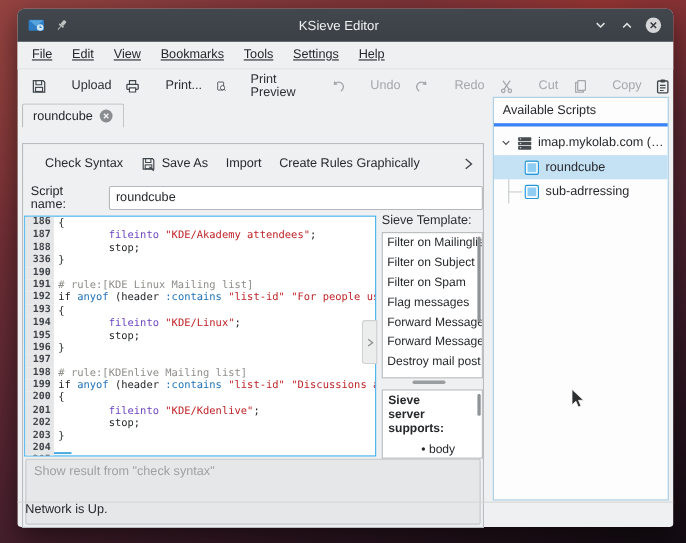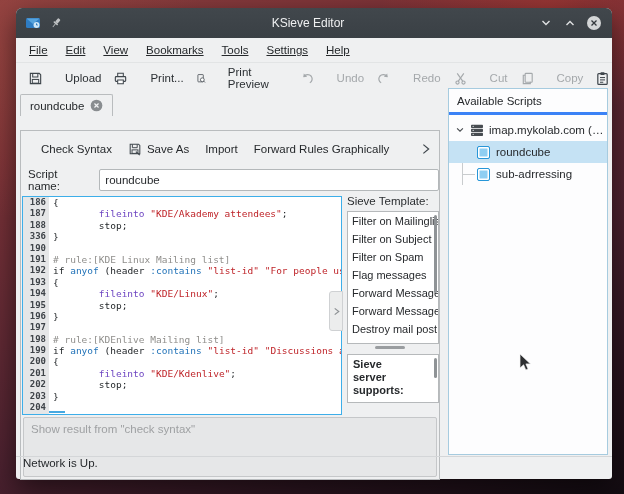--- a/index.html
+++ b/index.html
@@ -58,21 +58,21 @@
   .splitter-handle{position:absolute;left:308px;top:160px;width:12px;height:38px;background:#eceded;border:1px solid #cfd1d3;
     border-radius:3px 0 0 3px;display:flex;align-items:center;justify-content:center;z-index:3;}
   
   .template-col{position:absolute;left:326px;top:64px;width:92px;}
   .tpl-label{font-size:11.5px;color:#2b2e31;margin-bottom:4px;}
   .tpl-list{position:relative;border:1px solid #b6b9bb;background:#fff;height:131px;overflow:hidden;}
   .tpl-item{font-size:11px;color:#26292c;white-space:nowrap;overflow:hidden;padding:2.5px 0 2.5px 4px;height:13px;line-height:13px;}
   .tpl-vscroll{position:absolute;right:1px;top:3px;width:3px;height:78px;background:#8f9396;border-radius:2px;}
   .tpl-hscroll{height:7px;position:relative;}
   .tpl-hscroll::after{content:"";position:absolute;left:28px;top:2px;width:30px;height:3px;background:#9a9da0;border-radius:2px;}
-  .supports-box{position:relative;margin-top:3px;border:1px solid #b6b9bb;background:#fff;height:49px;overflow:hidden;padding:3px 0 0 5px;box-sizing:border-box;}
+  .supports-box{position:relative;margin-top:3px;border:1px solid #b6b9bb;background:#fff;height:63px;overflow:hidden;padding:3px 0 0 5px;box-sizing:border-box;}
   .supports-title{font-size:11px;font-weight:bold;color:#26292c;width:62px;line-height:13px;}
   .supports-list{margin:6px 0 0 0;padding-left:30px;list-style:none;}
   .supports-list li{font-size:11px;color:#26292c;line-height:13px;}
   .supports-list li::before{content:"\2022\00a0";}
   .sup-vscroll{position:absolute;right:1px;top:3px;width:3px;height:20px;background:#8f9396;border-radius:2px;}
   
   .result-box{position:absolute;left:2px;top:286px;width:414px;height:60px;background:#e6e7e8;border:1px solid #c5c7c9;
     border-radius:2px;box-sizing:border-box;padding:5px 7px;font-size:11.5px;color:#9fa1a3;}
   
   .scripts-panel{position:absolute;right:4px;top:80px;width:160px;height:367px;background:#fdfdfe;
@@ -242,21 +242,21 @@
             <path d="M5 2.8 v3.7 h5.5 v-3.7" fill="none" stroke="#3f464c" stroke-width="1.1"></path>
             <rect x="4.6" y="9" width="6.8" height="4" fill="none" stroke="#3f464c" stroke-width="1.1"></rect>
             <line x1="9" y1="11" x2="13.5" y2="15" stroke="#3f464c" stroke-width="1.4"></line>
           </svg>
         <span>Save As</span>
       </div>
       <div class="act-btn">
           <span>Import</span>
         </div>
       <div class="act-btn">
-          <span>Forward Rules Graphically</span>
+          <span>Create Rules Graphically</span>
         </div>
       <svg class="act-chevron" width="14" height="14" viewBox="0 0 16 16">
           <polyline points="5,3 11,8 5,13" fill="none" stroke="#3f464c" stroke-width="1.4"></polyline>
         </svg>
     </div>
 
     <div class="script-row">
       <span>Script name:</span>
       <input class="script-input" type="text" value="roundcube" style="">
     </div>

